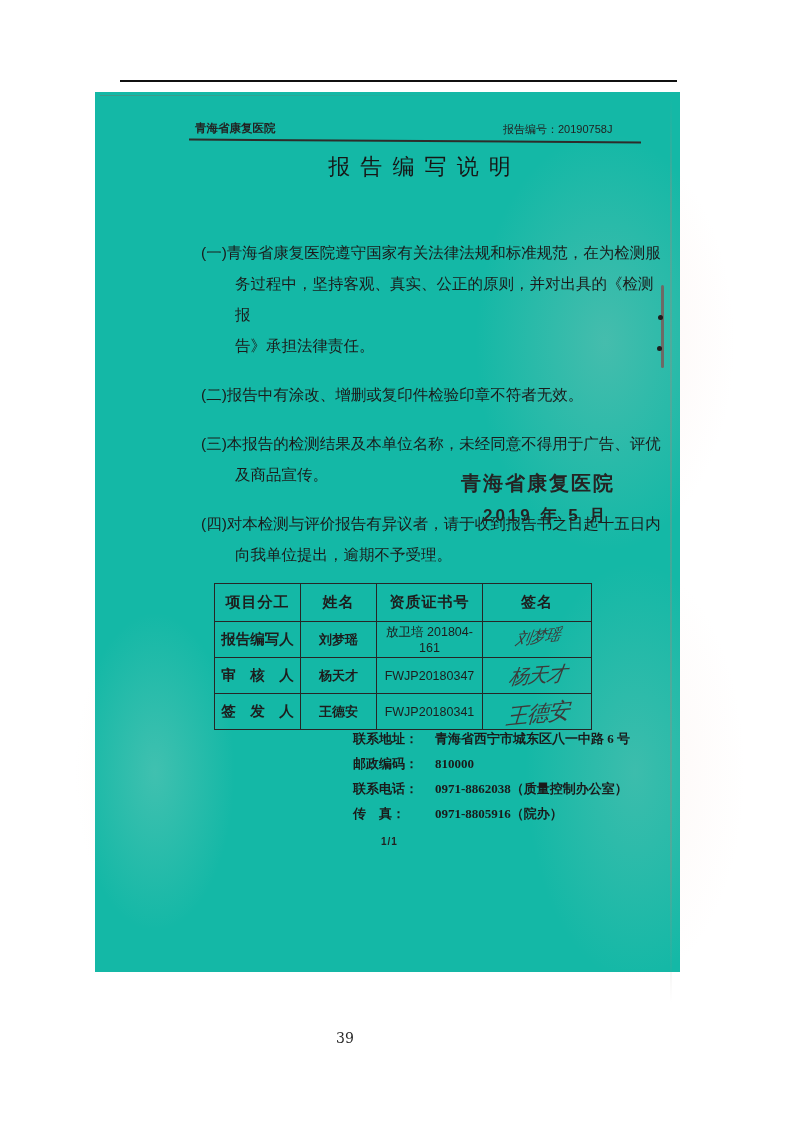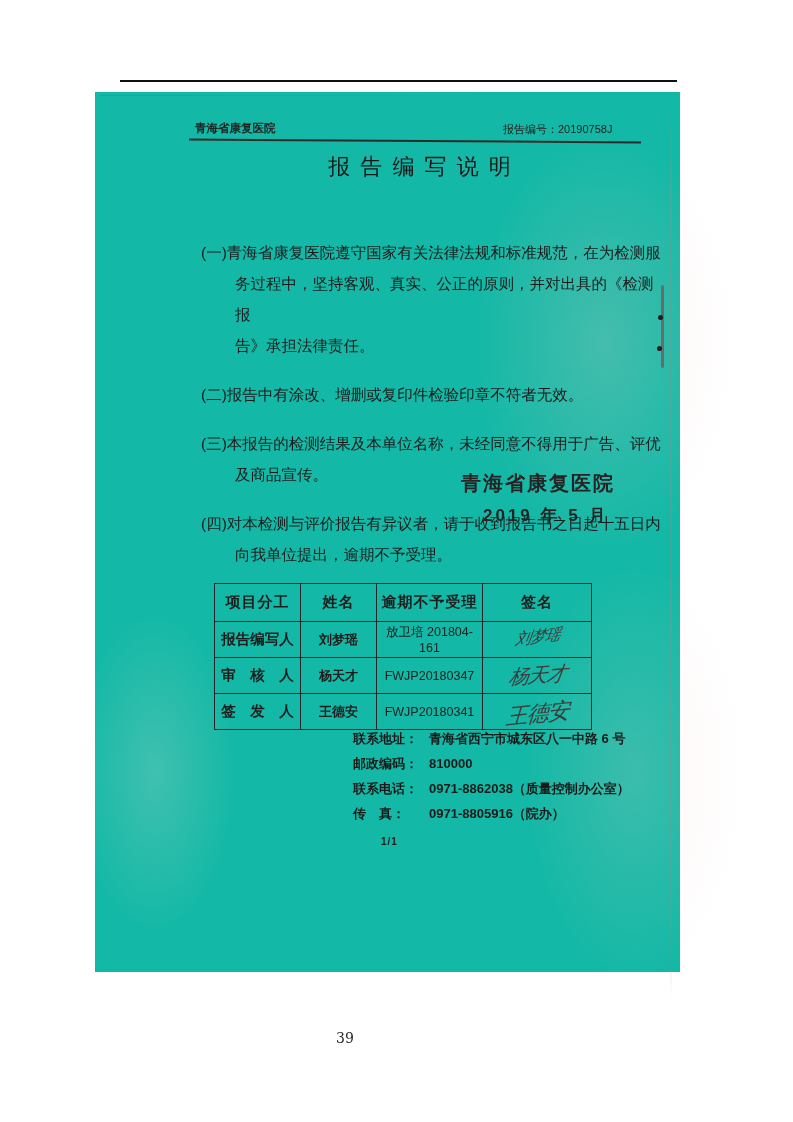--- a/index.html
+++ b/index.html
@@ -60,21 +60,21 @@
   .c-cert.bold{font-weight:normal;}
   .sig{display:inline-block;font-family:"DejaVu Serif", serif;font-style:italic;color:#3d3b3a;
        letter-spacing:-1px;}
   .sig-1{font-size:16px;transform:rotate(-7deg) skewX(-16deg) translateY(-2px);}
   .sig-2{font-size:20px;transform:rotate(-4deg) skewX(-12deg);}
   .sig-3{font-size:22px;transform:rotate(-6deg) skewX(-10deg) translateY(2px);}
 
   .contact{position:absolute;left:258px;top:634px;font-size:13px;color:#1a1a1a;}
   .contact-row{display:flex;height:25px;line-height:25px;}
   .contact-label{width:76px;font-weight:bold;}
-  .contact-value{font-weight:bold;}
+  .contact-value{margin-left:6px;font-weight:bold;font-family:Liberation Serif, serif;}
   .page-indicator{position:absolute;left:286px;top:744px;font-size:10px;font-weight:bold;
                   letter-spacing:1px;color:#222;}
 </style>
 </head>
 <body>
 
 <div class="canvas">
 
   <div class="top-rule"></div>
 
@@ -112,21 +112,21 @@
       <colgroup>
           <col style="width:86px">
           <col style="width:76px">
           <col style="width:106px">
           <col style="width:109px">
         </colgroup>
       <tbody>
           <tr>
         <th>项目分工</th>
         <th>姓名</th>
-        <th>逾期不予受理</th>
+        <th>资质证书号</th>
         <th>签名</th>
       </tr>
       <tr>
         <td class="c-role">报告编写人</td>
         <td class="c-name">刘梦瑶</td>
         <td class="c-cert">放卫培 201804-161</td>
         <td><span class="sig sig-1">刘梦瑶</span></td>
       </tr>
       <tr>
         <td class="c-role">审　核　人</td>

